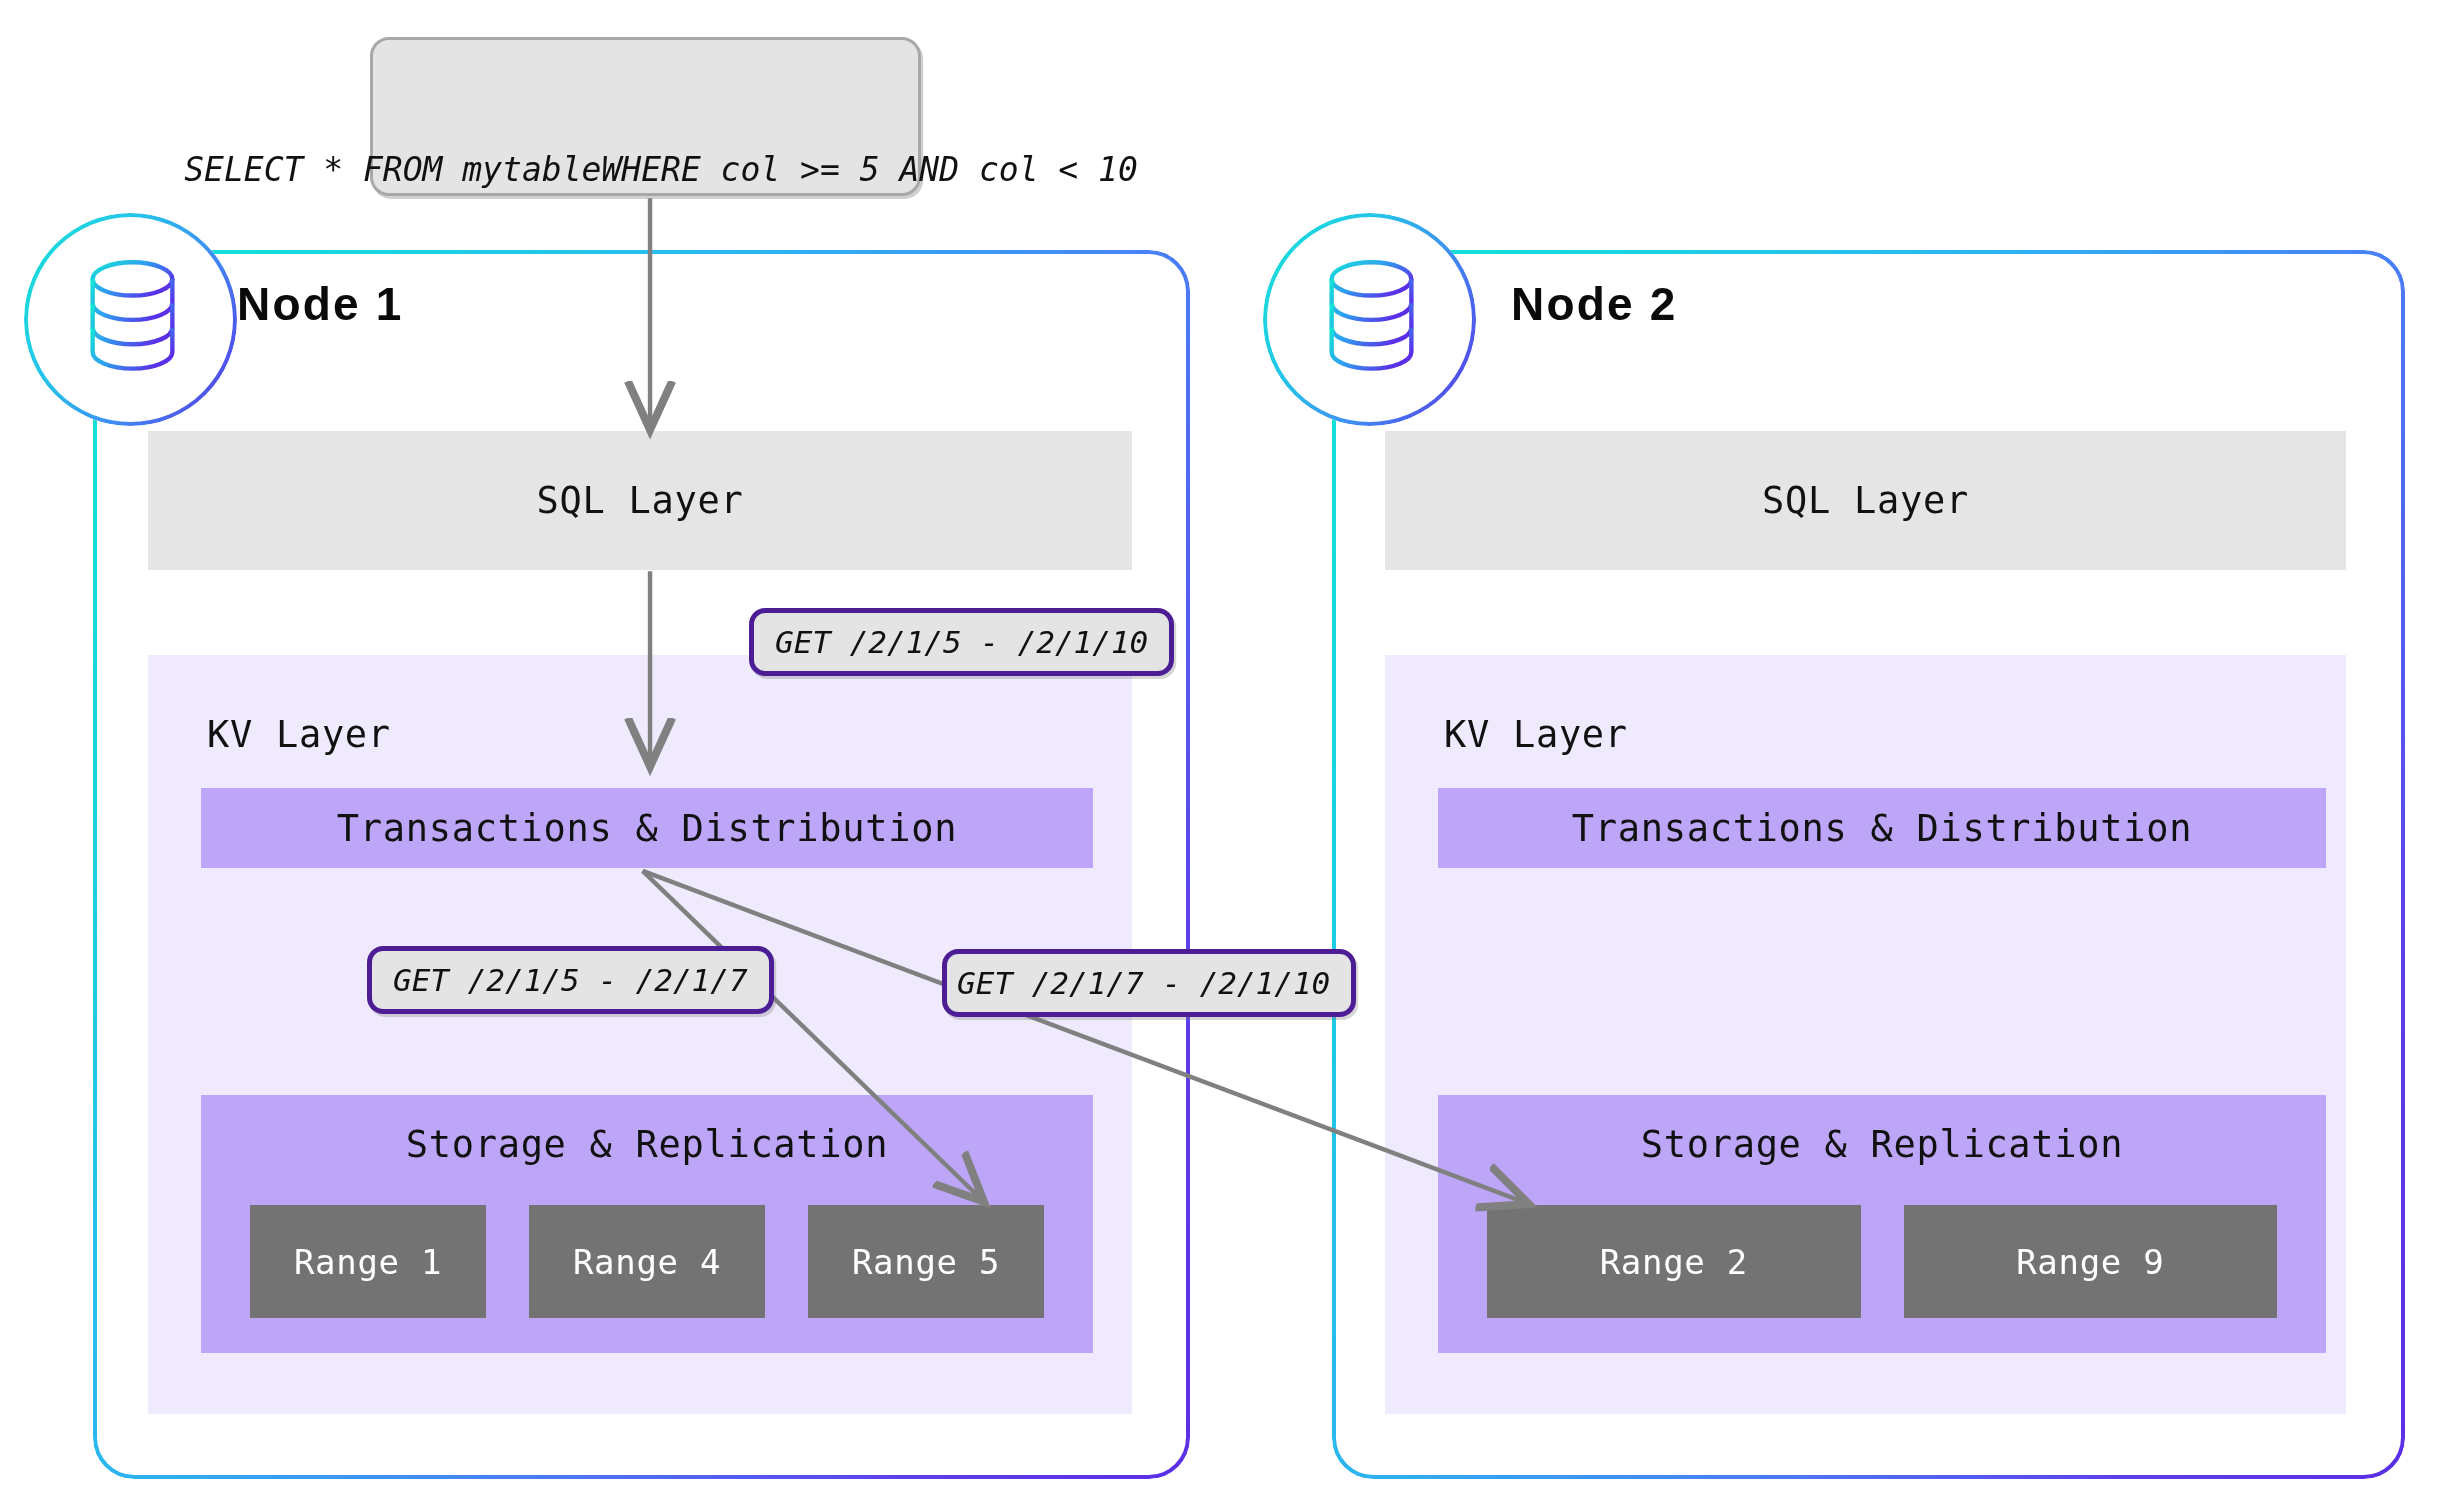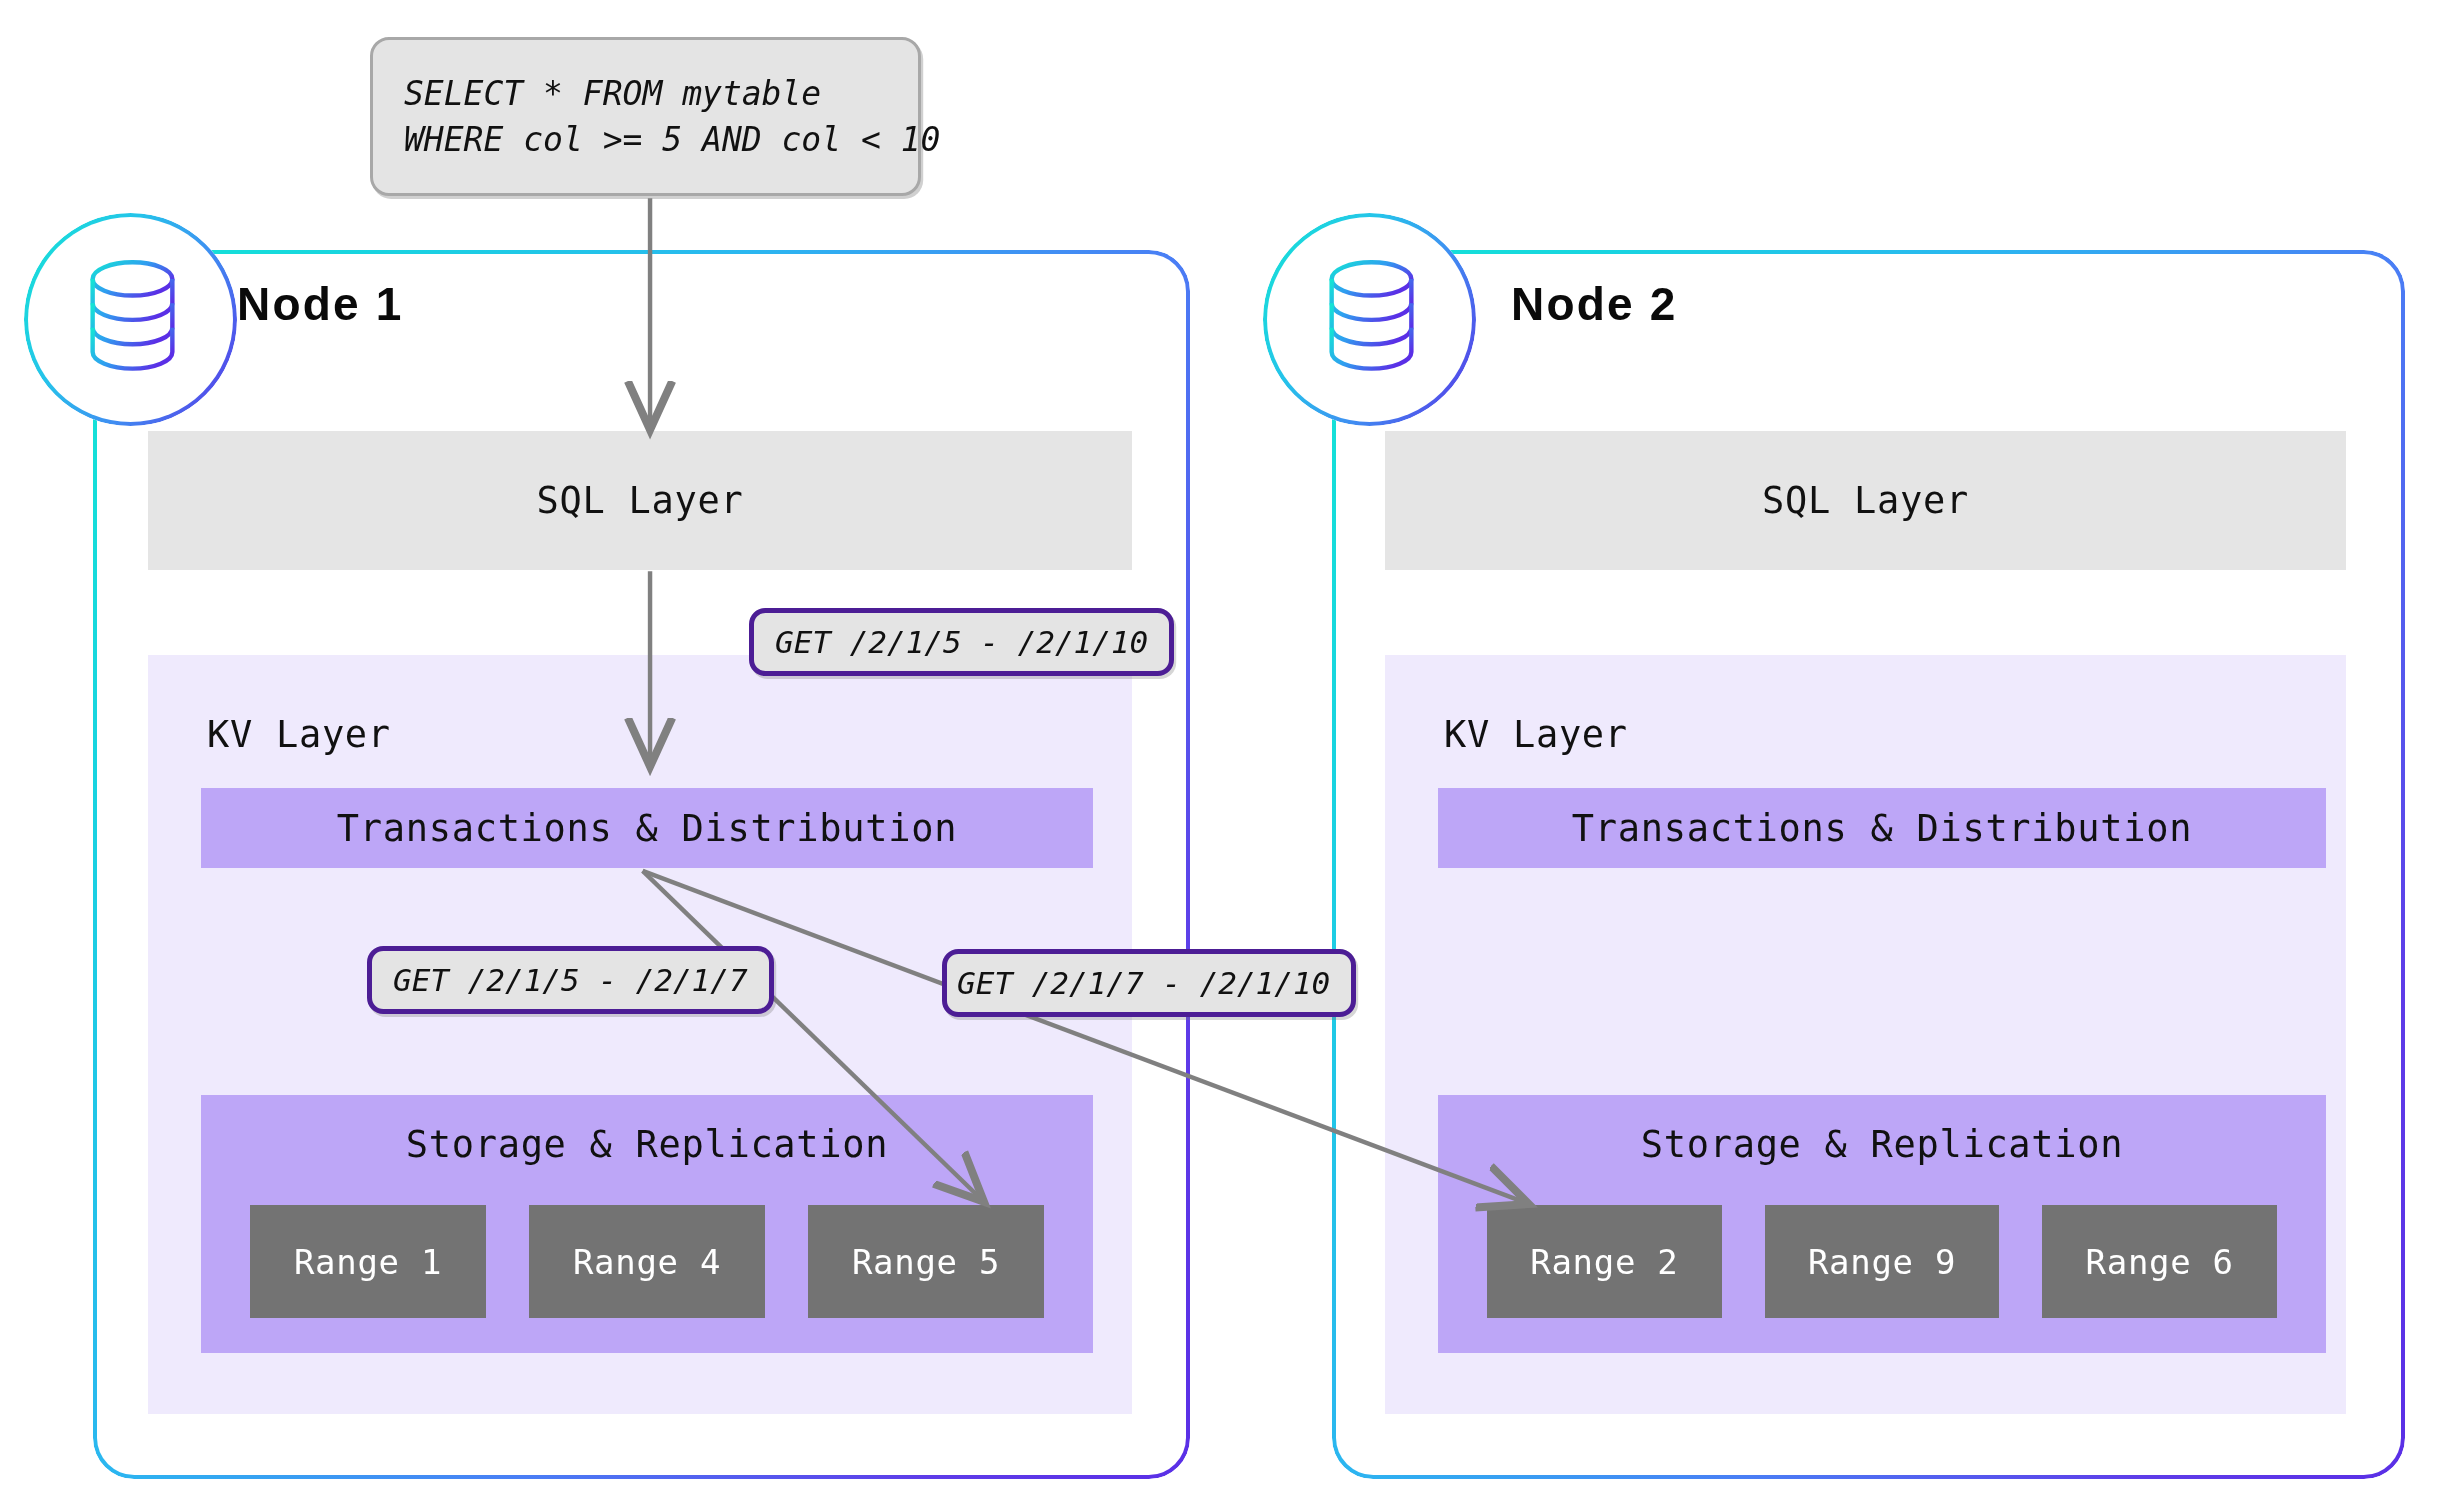--- a/index.html
+++ b/index.html
@@ -12,24 +12,25 @@
   #stage { position: relative; width: 2450px; height: 1511px; }
 
   
   .query-box {
     position: absolute;
     left: 370px; top: 37px;
     width: 551px; height: 159px;
     background: #e4e4e4;
     border: 3px solid #a8a8a8;
     border-radius: 19px;
-    display: flex; flex-direction: column;
+    display: flex; flex-direction: row;
     justify-content: center;
     padding-left: 31px;
     box-shadow: 2.2px 3px 0 rgba(120,120,120,.35);
+    align-items: flex-end;
   }
   .query-line {
     font-family: "DejaVu Sans Mono", monospace;
     font-style: italic;
     font-size: 33px;
     line-height: 1.38;
     color: #111;
     white-space: pre;
   }
 
@@ -237,23 +238,20 @@
       </div>
 
       <div class="storage-block" id="store2">
         <div class="storage-label">Storage &amp; Replication</div>
         <div class="range-row">
           <div class="range-box">
             <span class="range-label">Range 2</span>
           </div>
           <div class="range-box">
             <span class="range-label">Range 9</span>
-          </div>
-          <div class="range-box">
-            <span class="range-label">Range 6</span>
           </div>
         </div>
       </div>
     </div>
   </div>
 
   <div class="node-badge" id="badge1">
     <div class="badge-circle"></div>
     <svg class="db-icon" viewBox="0 0 100 112">
       <defs>

